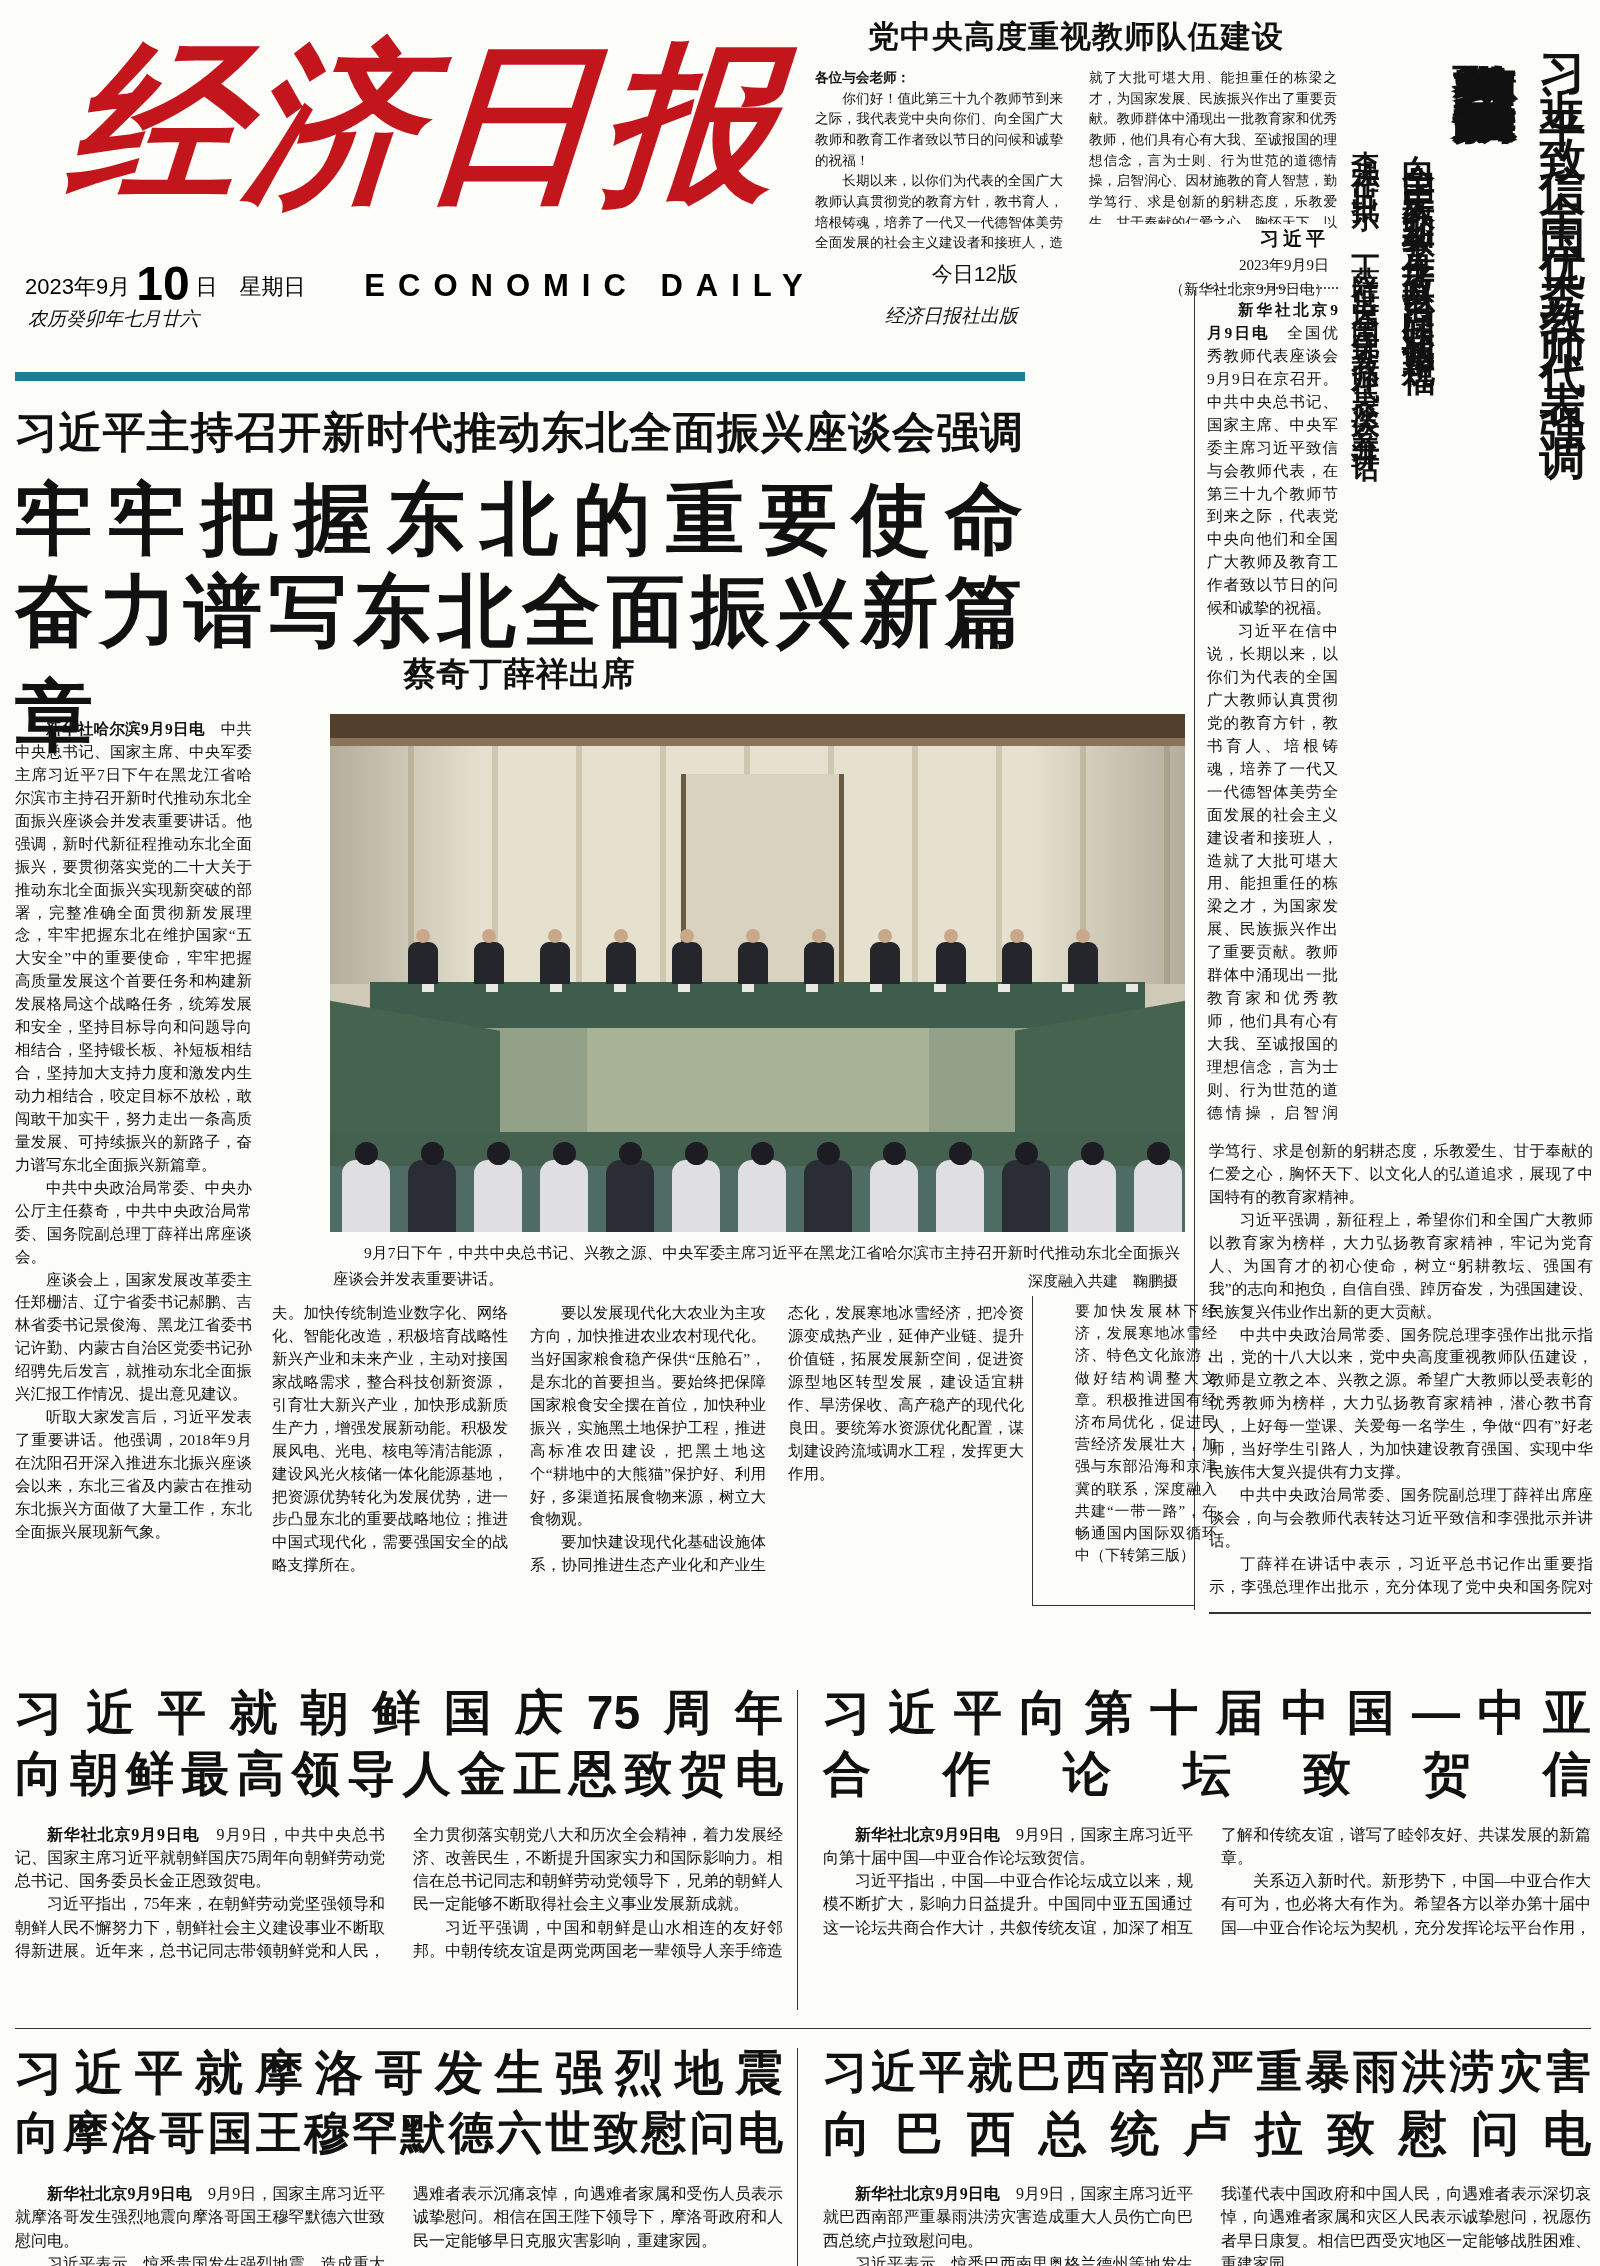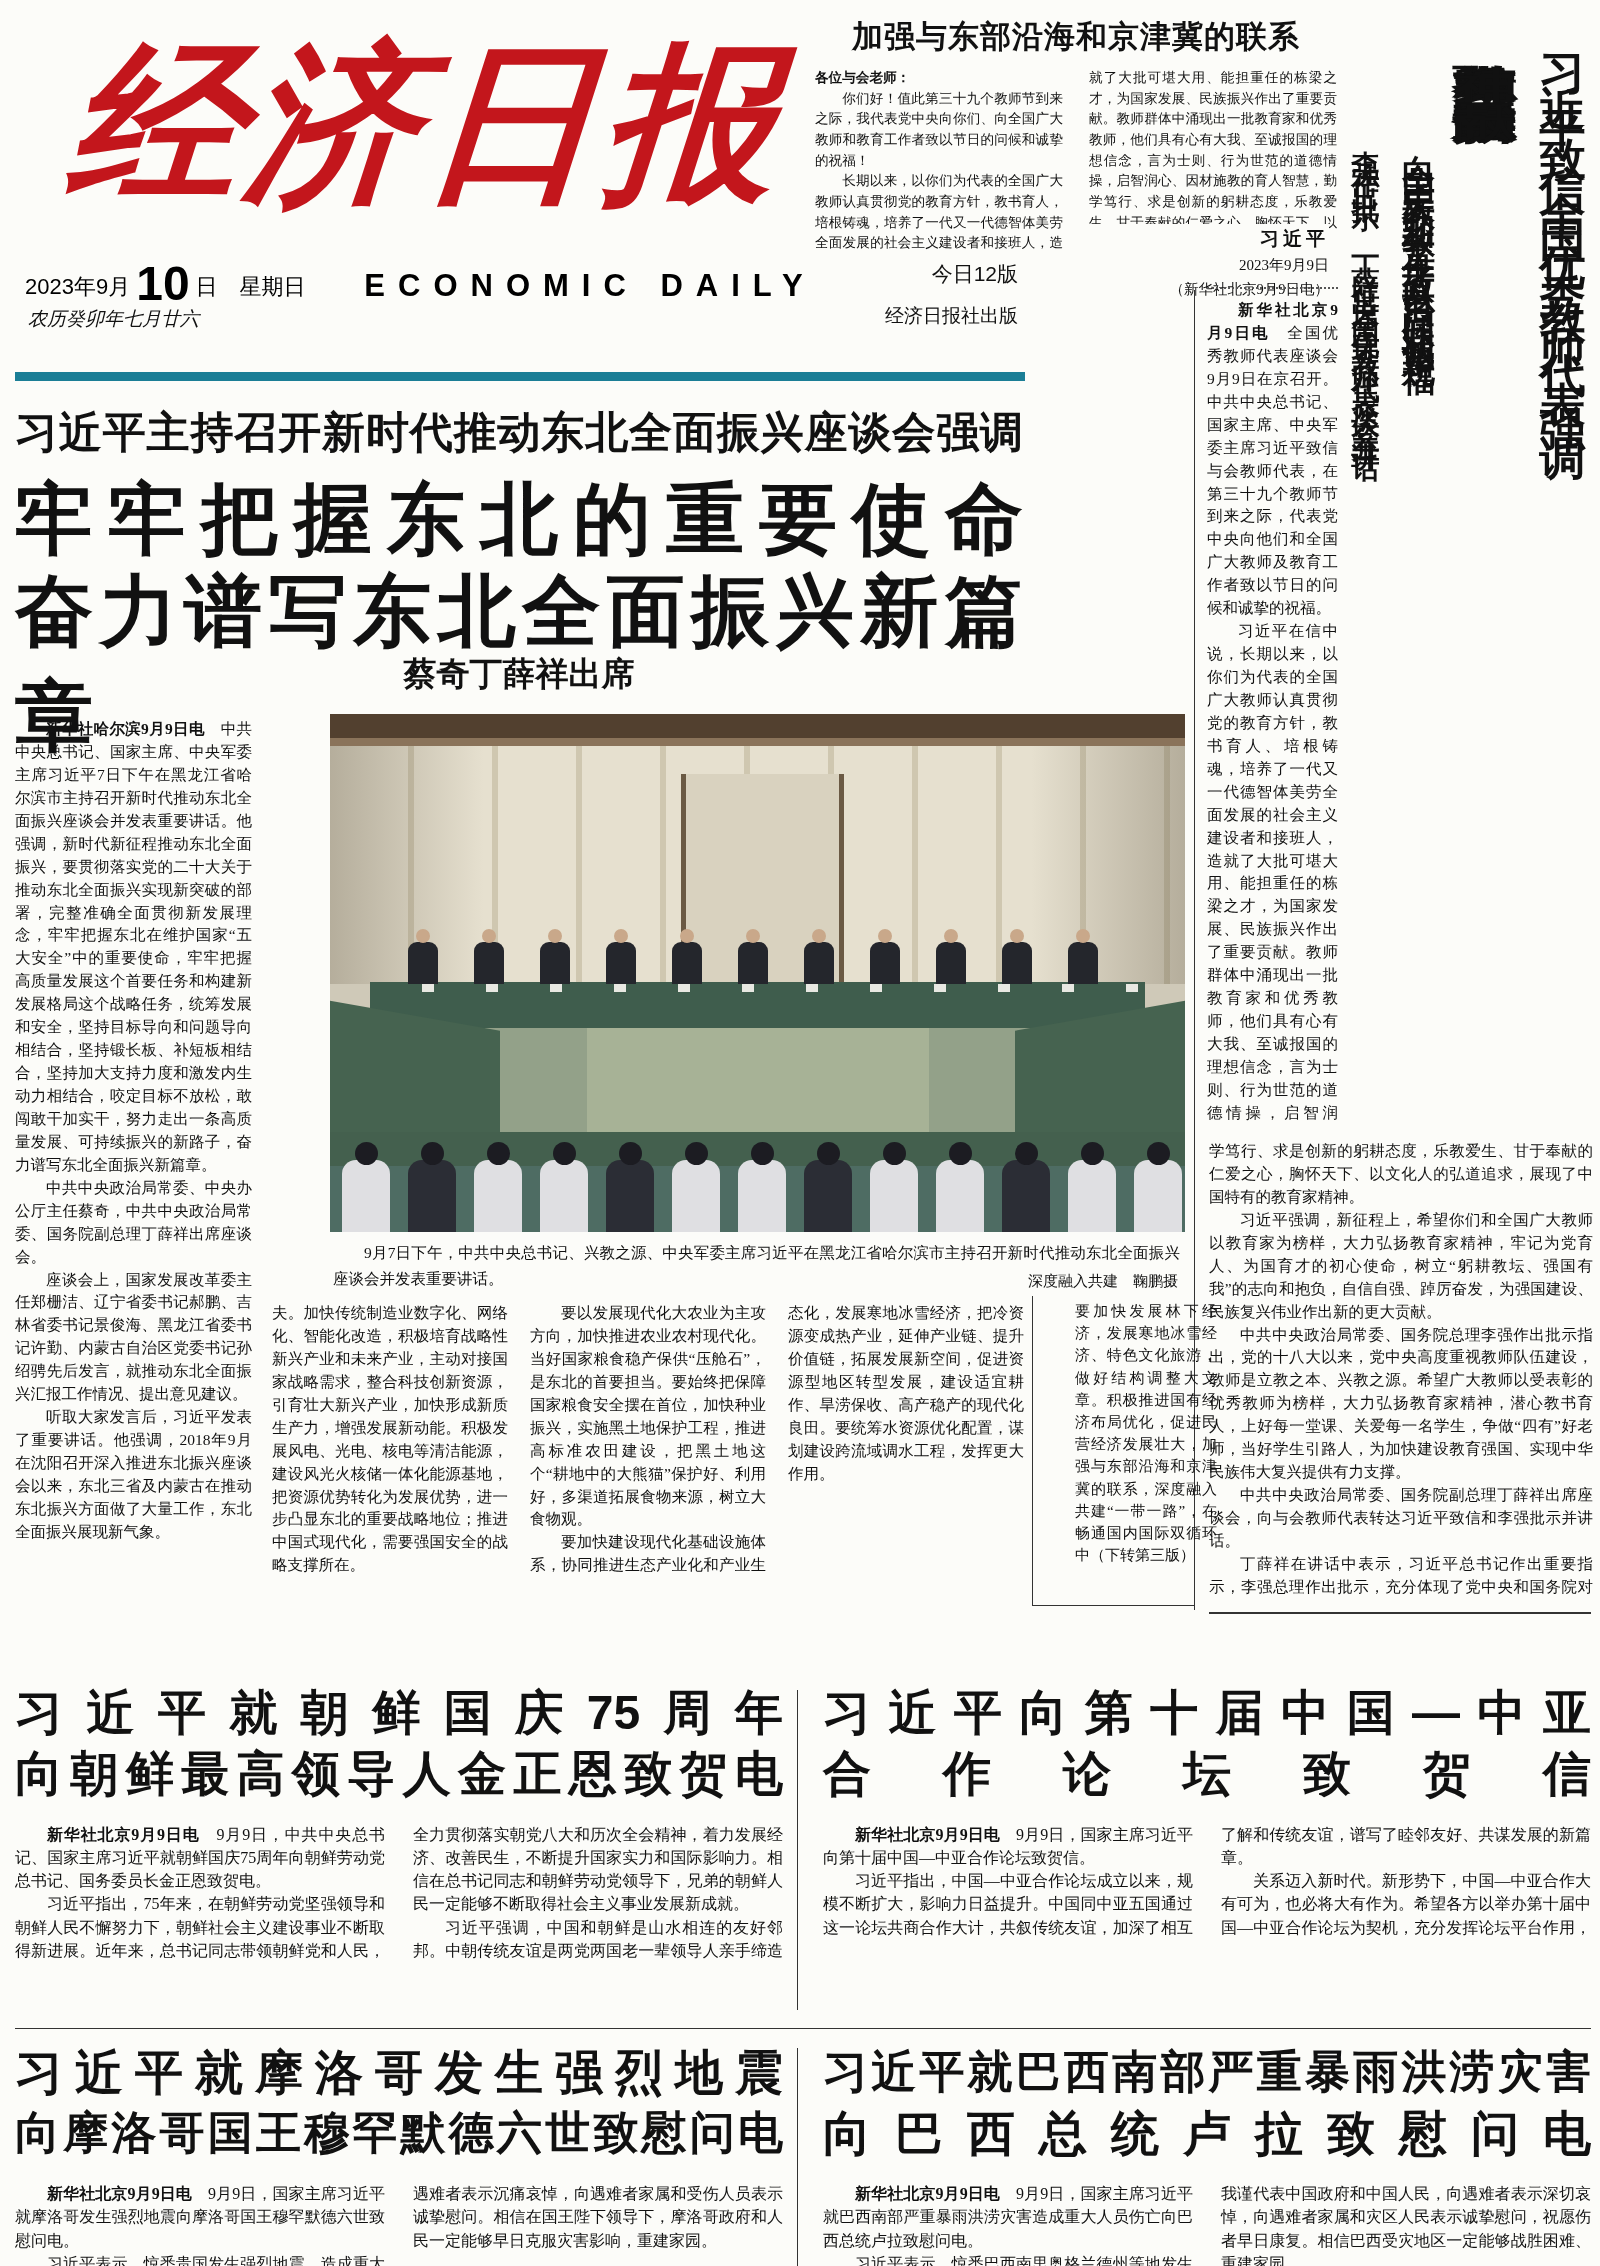--- a/index.html
+++ b/index.html
@@ -10,21 +10,21 @@
   .masthead{left:30px;top:0px;width:790px;height:250px;color:#c3161c;
             font-family:"DejaVu Serif", serif;font-weight:bold;font-style:italic;
             font-size:172px;line-height:245px;text-align:center;letter-spacing:6px;
             transform:skewX(-4deg);}
   .dateline{left:25px;top:256px;width:420px;font-family:"Liberation Sans",sans-serif;font-size:22px;color:#000;}
   .dateline b.day{font-size:48px;font-family:"Liberation Sans",sans-serif;vertical-align:-6px;padding:0 6px;}
   .lunar{left:28px;top:306px;width:400px;font-size:19px;font-style:italic;}
   .engtitle{left:330px;top:268px;width:520px;text-align:center;font-family:"Liberation Sans",sans-serif;
             font-size:31px;font-weight:600;letter-spacing:13px;color:#000000;}
   .pagecount{left:760px;top:260px;width:258px;text-align:right;font-size:21px;font-family:"Liberation Sans",sans-serif;}
-  .publisher{left:760px;top:303px;width:258px;text-align:right;font-size:19px;}
+  .publisher{left:760px;top:303px;width:258px;text-align:right;font-size:19px;font-style:italic;}
   .infobar{left:15px;top:338px;width:1010px;height:31px;background:#d8edf6;color:#123a5e;
            font-size:17.5px;line-height:31px;text-align:center;font-family:"Liberation Sans",sans-serif;}
   .tealbar{left:15px;top:372px;width:1010px;height:9px;background:#1b7e96;}
   
   .letter{left:815px;top:16px;width:522px;}
   .letter h2{margin:0 0 10px 0;font-size:31px;text-align:center;font-weight:bold;letter-spacing:1px;}
   .letter .body{column-count:2;column-gap:26px;height:196px;overflow:hidden;
                 font-size:13.6px;line-height:1.52;text-align:justify;}
   .letter .body p{margin:0;text-indent:2em;}
   .letter .body p.salut{text-indent:0;font-weight:bold;}
@@ -120,21 +120,21 @@
   <div class="abs dateline">
     <span>2023年9月</span><b class="day">10</b><span>日</span>　<span>星期日</span>
   </div>
   <div class="abs lunar">农历癸卯年七月廿六</div>
   <div class="abs engtitle">ECONOMIC DAILY</div>
   <div class="abs pagecount">今日12版</div>
   <div class="abs publisher">经济日报社出版</div>
   <div class="abs tealbar"></div>
 
   <div class="abs letter">
-    <h2>加强与东部沿海和京津冀的联系</h2>
+    <h2>党中央高度重视教师队伍建设</h2>
     <div class="body">
       <p class="salut">各位与会老师：</p>
       <p>你们好！值此第三十九个教师节到来之际，我代表党中央向你们、向全国广大教师和教育工作者致以节日的问候和诚挚的祝福！</p>
       <p>长期以来，以你们为代表的全国广大教师认真贯彻党的教育方针，教书育人，培根铸魂，培养了一代又一代德智体美劳全面发展的社会主义建设者和接班人，造就了大批可堪大用、能担重任的栋梁之才，为国家发展、民族振兴作出了重要贡献。教师群体中涌现出一批教育家和优秀教师，他们具有心有大我、至诚报国的理想信念，言为士则、行为世范的道德情操，启智润心、因材施教的育人智慧，勤学笃行、求是创新的躬耕态度，乐教爱生、甘于奉献的仁爱之心，胸怀天下、以文化人的弘道追求，展现了中国特有的教育家精神。</p>
 
     </div>
     <div class="abs lsign">
       <div class="nm">习近平</div>
       <div class="dt">2023年9月9日</div>
       <div class="src">（新华社北京9月9日电）</div>

